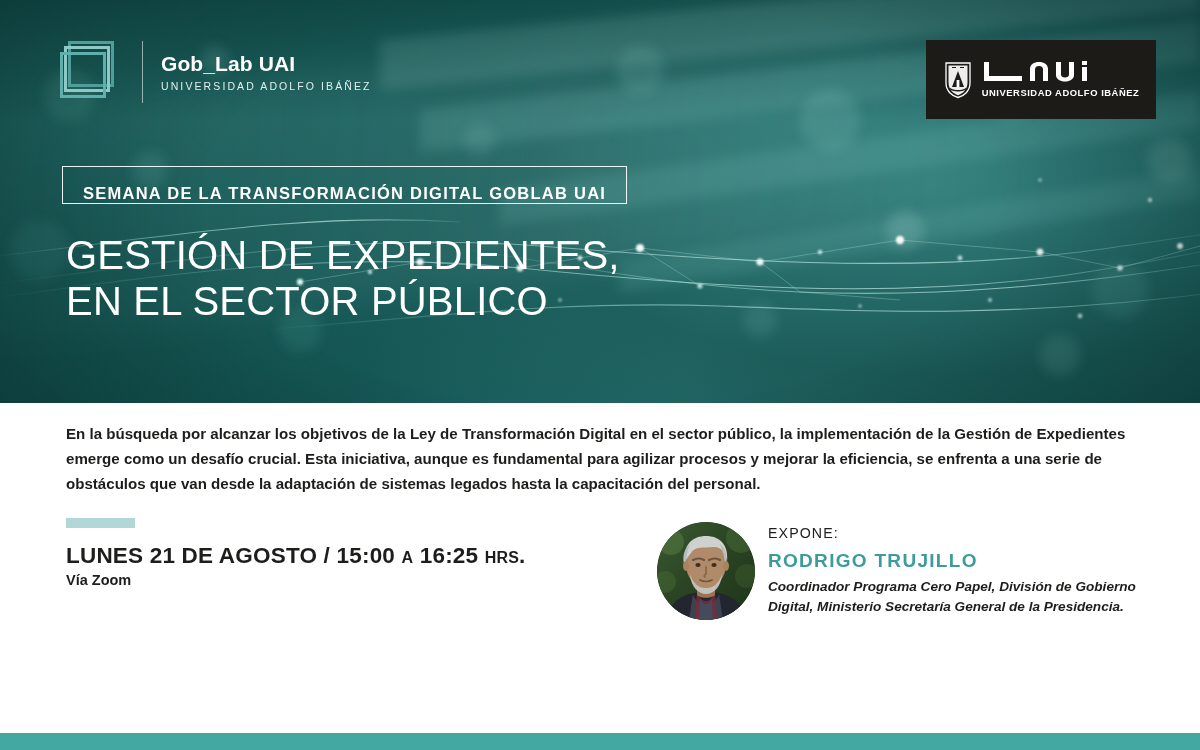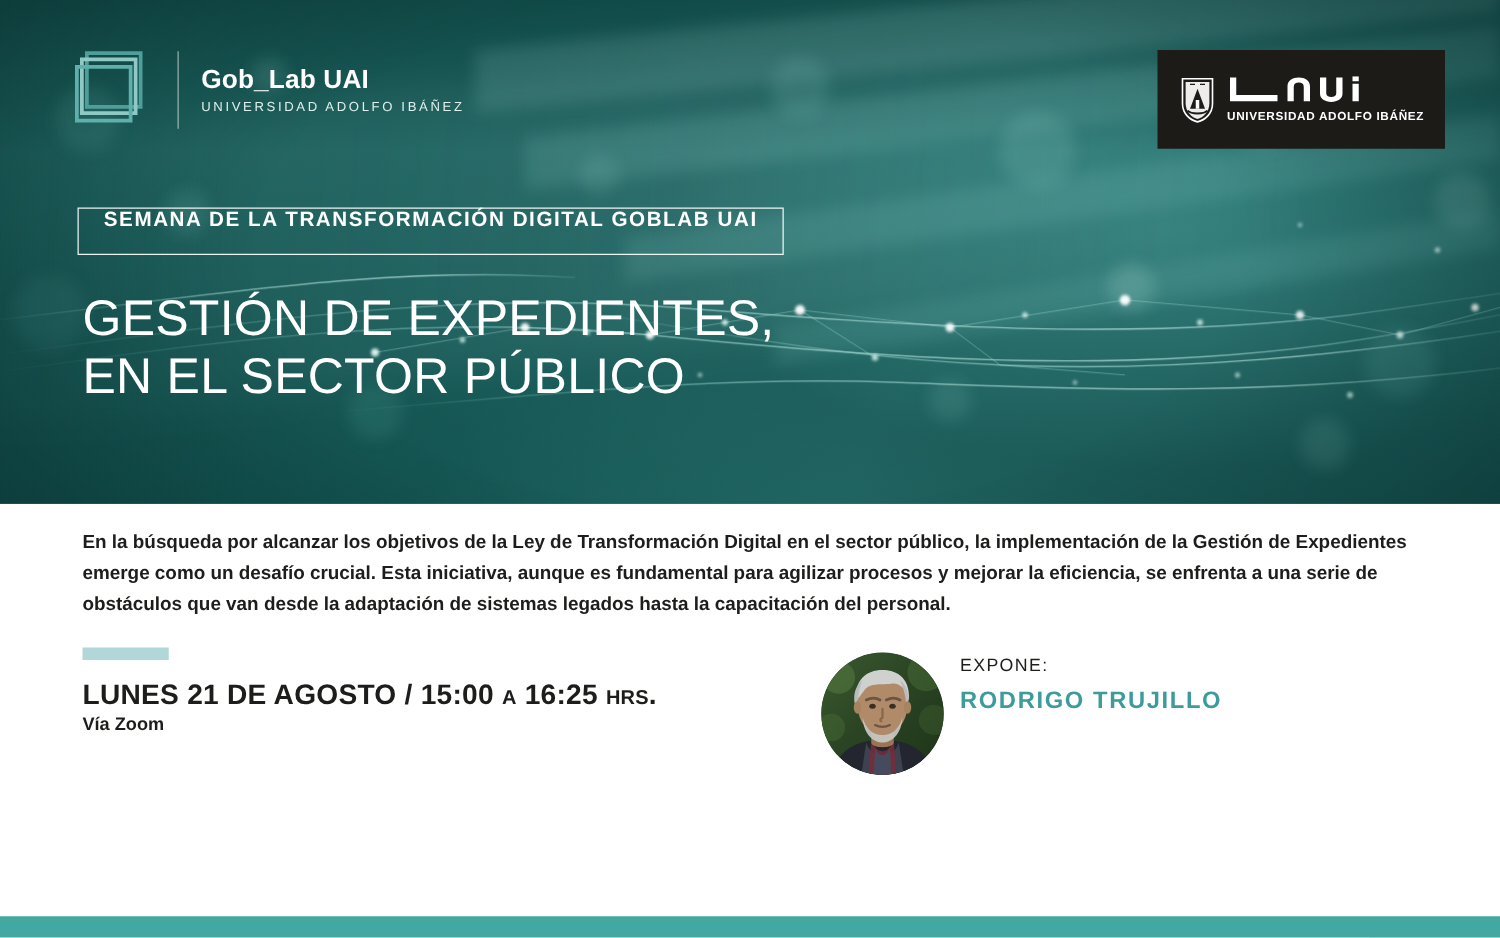--- a/index.html
+++ b/index.html
@@ -59,21 +59,21 @@
   .uai-inner { display:flex; align-items:center; gap:9px; }
   .uai-crest { width:30px; height:38px; position:relative; }
   .uai-right { display:flex; flex-direction:column; align-items:flex-start; }
   .uai-word { width:132px; height:22px; position:relative; }
   .uai-txt { color:#fff; font-size:9.4px; font-weight:700; letter-spacing:.55px; margin-top:4px; white-space:nowrap; }
 
   
   .badge {
     position:absolute; left:62px; top:166px; height:38px;
     border:1.6px solid rgba(255,255,255,0.92);
-    display:flex; align-items:flex-start; padding:0 20px;
+    display:flex; align-items:flex-end; padding:0 20px;
   }
   .badge span { color:#fff; font-size:16.5px; font-weight:600; letter-spacing:1.25px; white-space:nowrap; }
 
   
   .title { position:absolute; left:66px; top:232px; width:880px; }
   .title-line { color:#fff; font-weight:400; font-size:40px; line-height:46px; letter-spacing:.2px; white-space:nowrap; }
 
   
   .lead { position:absolute; left:66px; top:421px; width:1070px;
           color:#1d1d1b; font-size:15.1px; font-weight:600; line-height:25px; }
@@ -296,20 +296,21 @@
           <path d="M43,58 q6,3 12,0" stroke="#6e5542" stroke-width="1.7" fill="none" stroke-linecap="round"></path>
 
           <ellipse cx="29" cy="44" rx="3" ry="5" fill="#a8835f"></ellipse>
           <ellipse cx="69" cy="44" rx="3" ry="5" fill="#a8835f"></ellipse>
         </g>
       </svg>
     </div>
     <div class="sp-text">
       <div class="sp-expone">EXPONE:</div>
       <div class="sp-name">RODRIGO TRUJILLO</div>
+      <div class="sp-role">Coordinador Programa Cero Papel, División de Gobierno Digital, Ministerio Secretaría General de la Presidencia.</div>
     </div>
   </div>
 
   <div class="sponsors">
     
 
     
 
     
 

